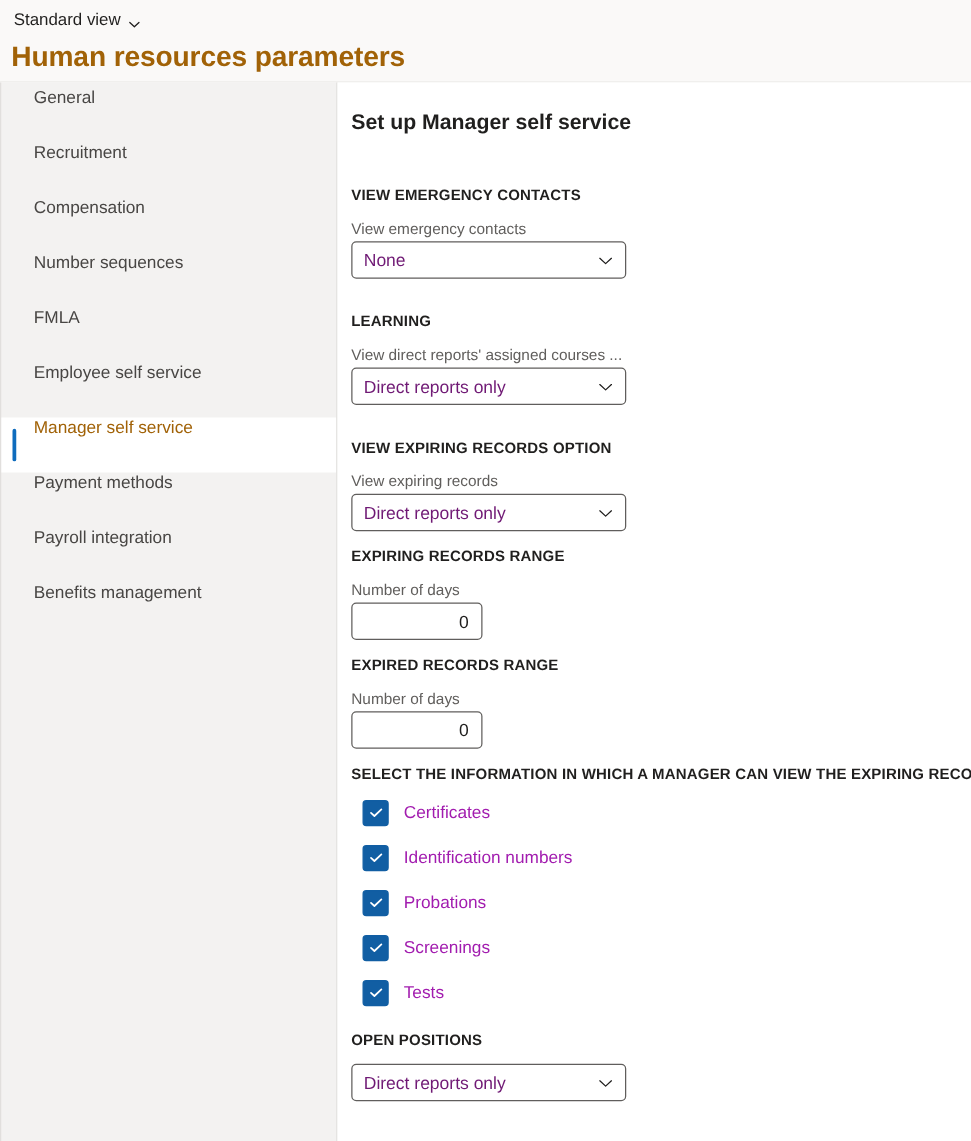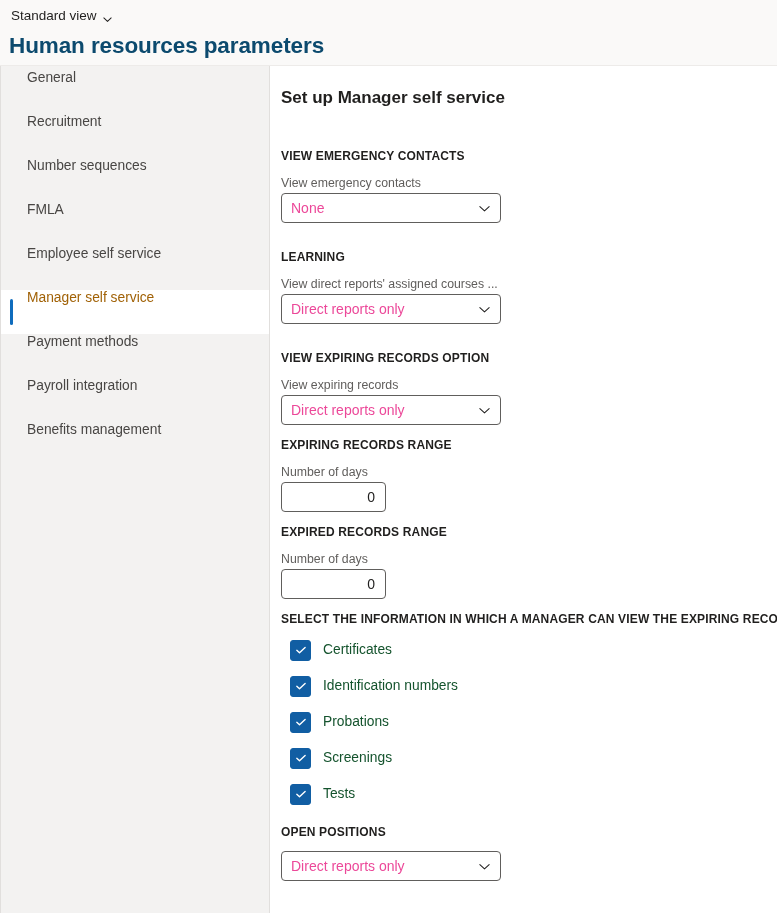--- a/index.html
+++ b/index.html
@@ -29,21 +29,21 @@
     font-size: 13.5px;
     color: #201f1e;
     cursor: pointer;
     padding: 1px 2px;
     line-height: 18px;
   }
   .view-selector .chev { display:inline-block; width:11px; height:11px; position:relative; top:1px; }
   .page-title {
     font-size: 22.5px;
     font-weight: 600;
-    color: #0c4a6e;
+    color: #a16207;
     margin: 6px 0 0 0;
     letter-spacing: -0.1px;
     line-height: 28px;
   }
 
   
   .body-wrap { flex: 1 1 auto; display: flex; min-height: 0; }
 
   
   .sidebar {
@@ -116,21 +116,21 @@
   .select-box {
     width: 220px;
     height: 30px;
     border: 1px solid #605e5c;
     border-radius: 4px;
     background: #ffffff;
     display: flex;
     align-items: center;
     padding: 0 6px 0 9px;
     font-size: 14px;
-    color: #ec4899;
+    color: #701a75;
     cursor: pointer;
     justify-content: space-between;
   }
   .select-box .val { line-height: 18px; }
   .select-box .chev { width: 13px; height: 13px; flex: 0 0 13px; margin-right: 3px; }
 
   .num-box {
     width: 105px;
     height: 30px;
     border: 1px solid #605e5c;
@@ -157,21 +157,21 @@
     flex: 0 0 21px;
     border-radius: 3px;
     background: #115ea3;
     border: 1px solid #115ea3;
     display: flex; align-items: center; justify-content: center;
     margin-left: 9px;
   }
   .cb-box svg { display: block; }
   .cb-label {
     font-size: 13.8px;
-    color: #14532d;
+    color: #a21caf;
     margin-left: 12px;
     line-height: 18px;
     white-space: nowrap;
   }
 
   .sp-sec   { height: 23px; }
   .sp-small { height: 9px; }
 </style>
 </head>
 <body>
@@ -193,20 +193,23 @@
   <div class="body-wrap">
 
     <nav class="sidebar" id="sidebar">
         <div class="nav-item">
           <span>General</span>
         </div>
         <div class="nav-item">
           <span>Recruitment</span>
         </div>
         <div class="nav-item">
+          <span>Compensation</span>
+        </div>
+        <div class="nav-item">
           <span>Number sequences</span>
         </div>
         <div class="nav-item">
           <span>FMLA</span>
         </div>
         <div class="nav-item">
           <span>Employee self service</span>
         </div>
         <div class="nav-item selected">
           <span>Manager self service</span>

